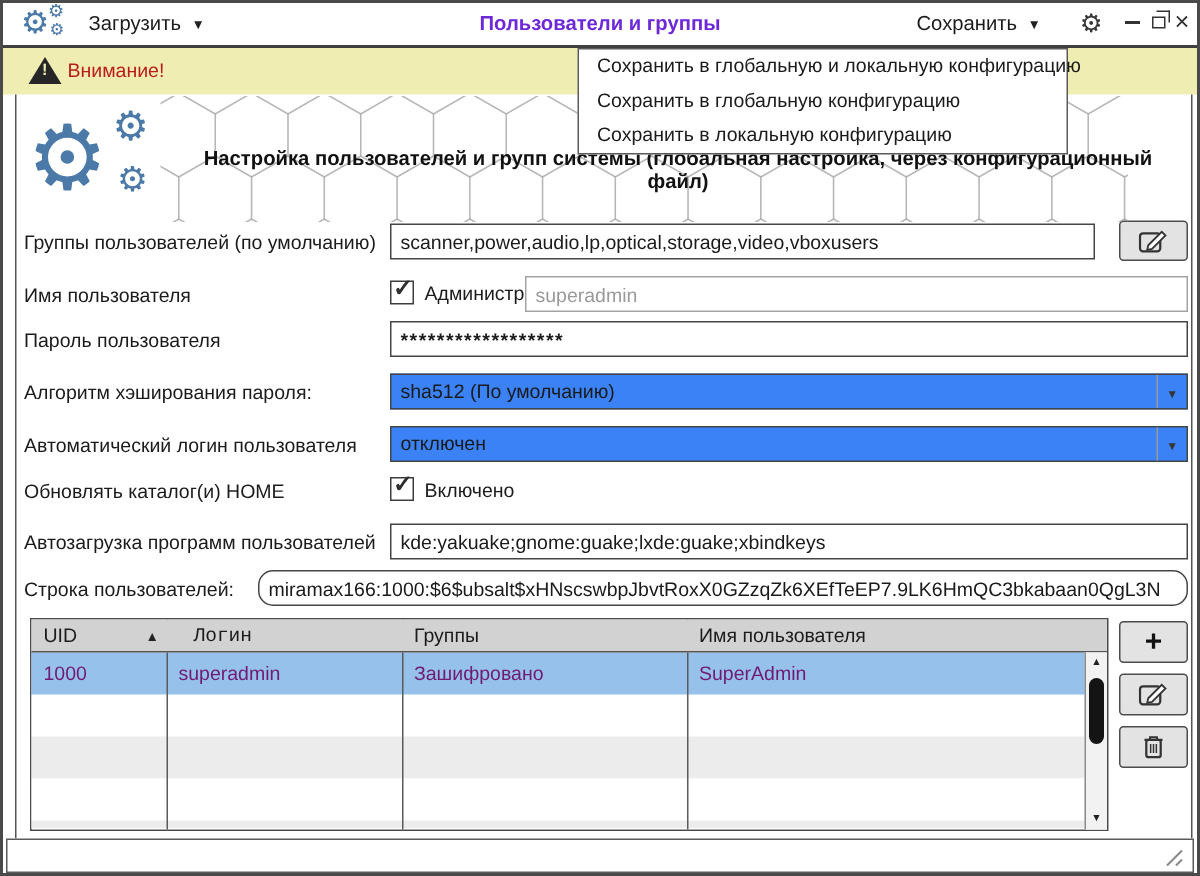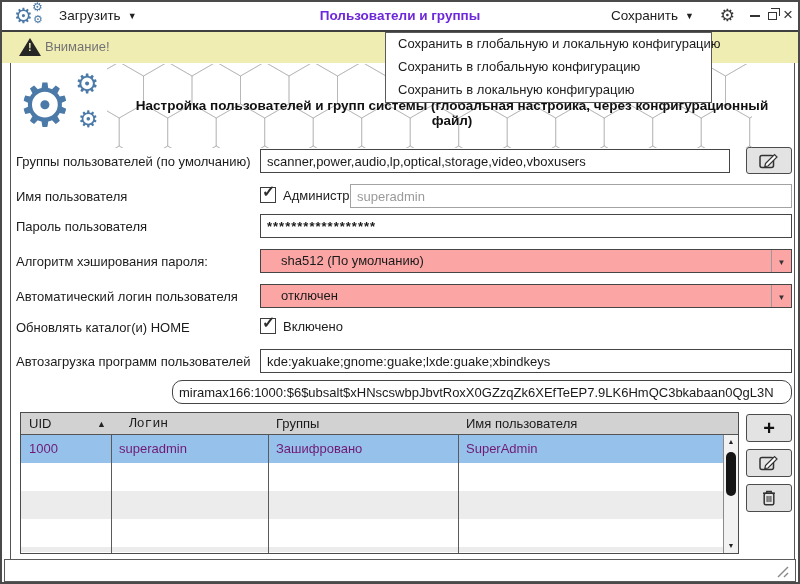--- a/index.html
+++ b/index.html
@@ -23,21 +23,21 @@
   #min-btn i { display:inline-block; width:10px; height:2px; background:#333; vertical-align:middle; }
   #max-btn { right:19px; width:14px; }
   #max-btn i { position:relative; display:inline-block; width:9px; height:8px; border:1.5px solid #333; vertical-align:middle; background:#fff; }
   #max-btn i:before { content:""; position:absolute; left:2px; top:-5px; width:8px; height:7px; border:1.5px solid #333; border-bottom:none; border-left:none; }
   #close-btn { right:2px; width:16px; font-size:17px; }
 
   
   #warnbar { position:absolute; left:0; top:30px; width:100%; height:31px; background:#f0edb3; }
   .warn-tri { position:absolute; left:17px; top:6px; width:0; height:0; border-left:11px solid transparent; border-right:11px solid transparent; border-bottom:18px solid #262626; }
   .warn-excl { position:absolute; left:26px; top:9px; color:#f0edb3; font-size:11px; font-weight:bold; }
-  #warn-text { position:absolute; left:43px; top:7px; font-size:13px; color:#737373; }
+  #warn-text { position:absolute; left:43px; top:7px; font-size:13px; color:#b91c1c; }
 
   
   #save-menu { position:absolute; left:383px; top:30px; width:327px; background:#fff; border:1px solid #5a5a5a; z-index:60; }
   .menu-item { padding:3px 12px 4px 12px; font-size:13px; color:#1b1b1b; line-height:16px; white-space:nowrap; cursor:default; }
 
   
   #frame { position:absolute; left:8px; top:61px; width:785px; height:496px; border-left:1px solid #555; border-right:1px solid #555; }
 
   
   #hexsvg { position:absolute; left:105px; top:62px; z-index:1; }
@@ -50,21 +50,21 @@
 
   
   .flabel { position:absolute; left:14px; font-size:13px; color:#1b1b1b; white-space:nowrap; }
   .tinput { position:absolute; height:24px; border:1.5px solid #454545; background:#fff; font-family:"Liberation Sans",sans-serif; font-size:13px; color:#1a1a1a; padding:2px 6px; outline:none; }
   .tinput.light { border:1px solid #a3a3a3; }
   .tinput.light::placeholder { color:#9a9a9a; opacity:1; }
   .tinput.pw { font-weight:bold; letter-spacing:1px; }
   .checkbox { position:absolute; width:16px; height:16px; border:1.6px solid #3d3d3d; background:#fff; }
   .checkbox .ck { position:absolute; left:1px; top:-6px; font-size:16px; font-weight:bold; color:#2e2e2e; }
   .cblabel { position:absolute; font-size:13px; color:#1b1b1b; white-space:nowrap; }
-  .select { position:absolute; height:24px; border:1.5px solid #454545; background:#fca5a5; font-size:13px; color:#1a1a1a; line-height:21px; padding-left:20px; }
+  .select { position:absolute; height:24px; border:1.5px solid #454545; background:#3b82f6; font-size:13px; color:#1a1a1a; line-height:21px; padding-left:6px; }
   .select .arrowzone { position:absolute; right:0; top:0; bottom:0; width:20px; border-left:1px solid #9a9a9a; text-align:center; }
   .select .arrowzone span { font-size:8px; color:#333; line-height:21px; }
   .sqbtn { position:absolute; width:46px; height:28px; background:#e3e3e3; border:1.6px solid #4c4c4c; border-radius:3px; display:flex; align-items:center; justify-content:center; cursor:default; }
 
   
   #users-table { position:absolute; left:18px; top:410px; width:719px; height:142px; border:1.6px solid #4c4c4c; background:#fff; }
   #thead { position:absolute; left:0; top:0; width:100%; height:22px; background:#d2d2d2; border-bottom:1px solid #555; z-index:3; }
   .th { position:absolute; top:0; height:22px; line-height:22px; font-size:13px; color:#1b1b1b; padding-left:8px; }
   .sort-arrow { position:absolute; left:76px; top:0; font-size:9px; color:#222; line-height:22px; }
   .colline { position:absolute; top:0; bottom:0; width:1px; background:#5a5a5a; z-index:2; }
@@ -221,20 +221,21 @@
 
   <div class="flabel" style="top:318px">Обновлять каталог(и) HOME</div>
   <div class="checkbox" style="left:258px; top:316px;">
     <span class="ck">✓</span>
   </div>
   <div class="cblabel" style="left:281px; top:317px;">Включено</div>
 
   <div class="flabel" style="top:352px">Автозагрузка программ пользователей</div>
   <input class="tinput" style="left: 258px; top: 347px; width: 532px;" value="kde:yakuake;gnome:guake;lxde:guake;xbindkeys">
 
+  <div class="flabel" style="top:383px">Строка пользователей:</div>
   <input class="tinput" style="left: 170px; top: 378px; width: 620px; border-radius: 10px;" value="miramax166:1000:$6$ubsalt$xHNscswbpJbvtRoxX0GZzqZk6XEfTeEP7.9LK6HmQC3bkabaan0QgL3N">
 
   <div id="users-table">
     <div class="stripe" style="top:50px; height:28px; background:#fff;"></div>
     <div class="stripe" style="top:78px; height:28px; background:#ececec;"></div>
     <div class="stripe" style="top:106px; height:28px; background:#fff;"></div>
     <div class="stripe" style="top:134px; height:5px; background:#ececec;"></div>
 
     <div class="trow-sel">
       <div class="td" style="left:0; width:90px;">1000</div>

